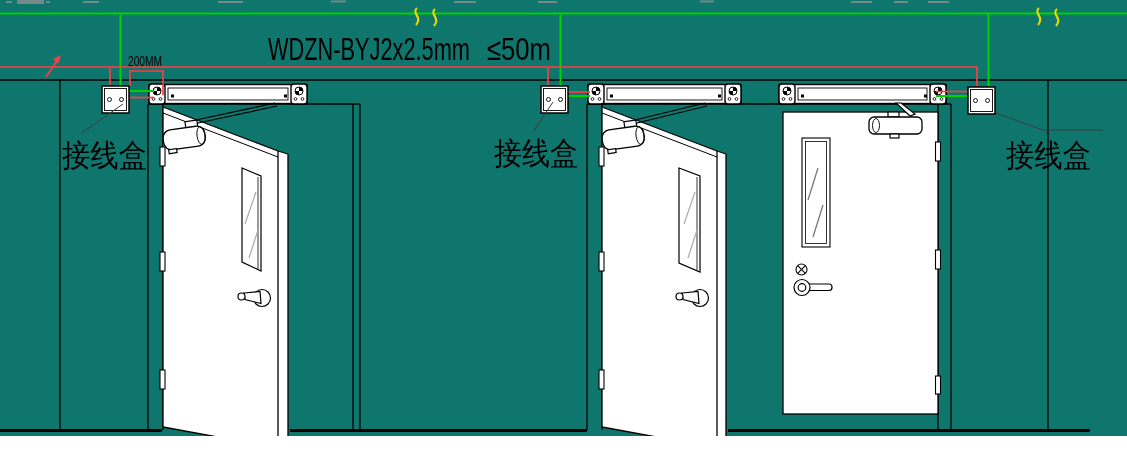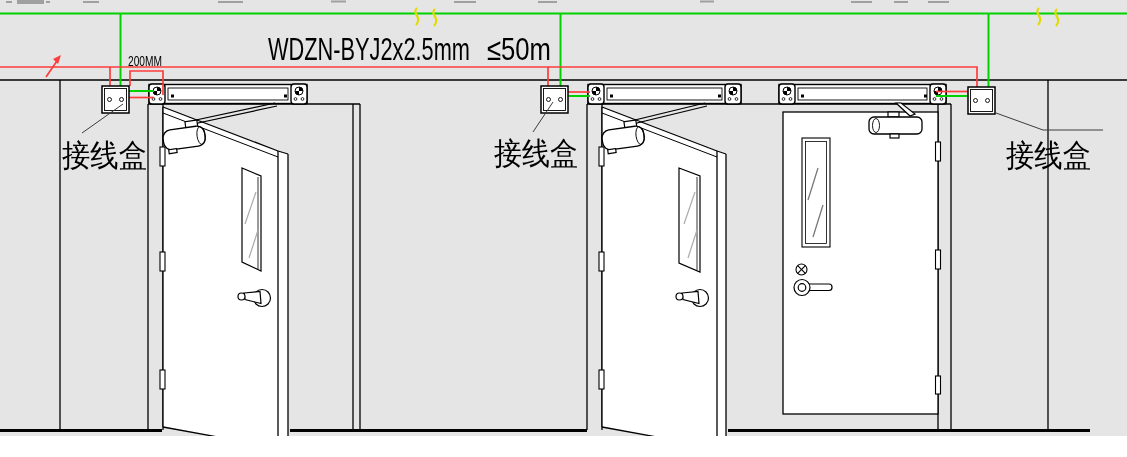--- a/index.html
+++ b/index.html
@@ -1,16 +1,16 @@
 <!DOCTYPE html>
 <html><head>
 <meta charset="utf-8">
 <style>
   html,body{margin:0;padding:0;background:#fff;}
-  .canvas{position:relative;width:1127px;height:436px;background:#e5e5e5;overflow:hidden;
+  .canvas{position:relative;width:1127px;height:436px;background:#0f766e;overflow:hidden;
           font-family:"Liberation Sans", sans-serif;text-decoration:underline;}
   svg{display:block;}
   text{fill:#000;}
   .cad-text{font-family:"Liberation Sans", sans-serif;}
 </style>
 </head>
 <body>
 
 <div class="canvas">
 <svg viewBox="0 0 1127 457" width="1127" height="457" xmlns="http://www.w3.org/2000/svg">

